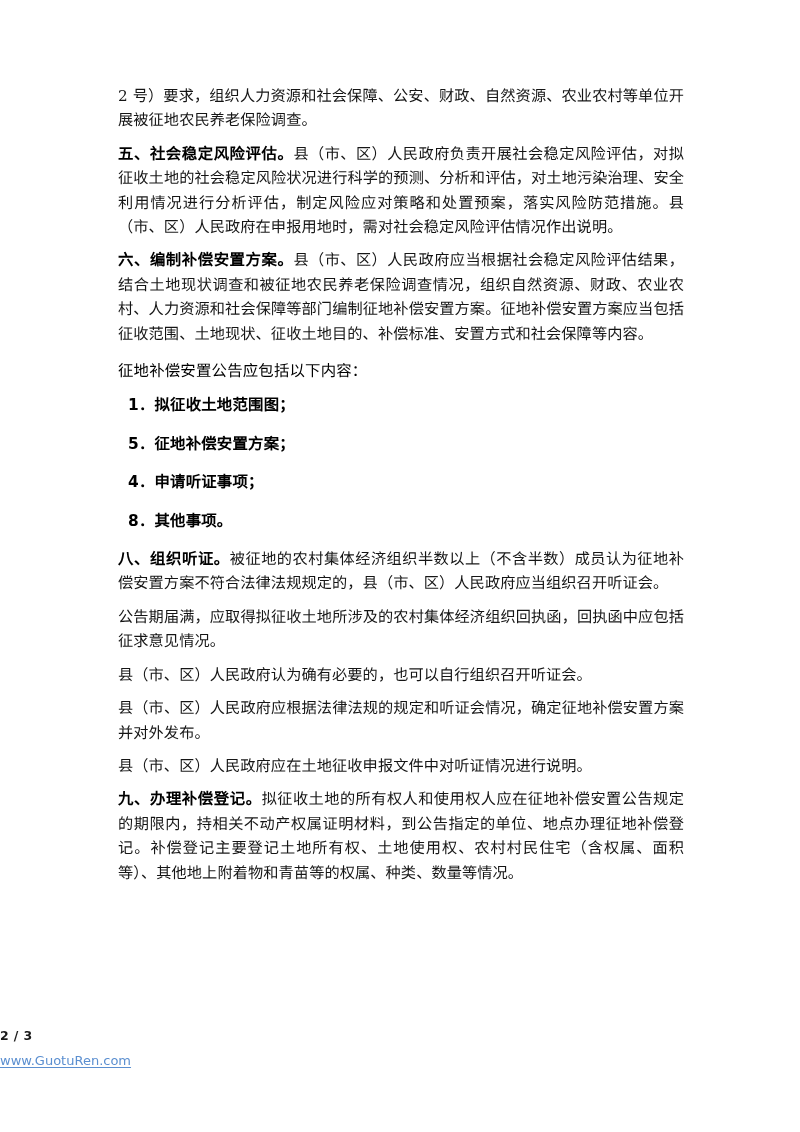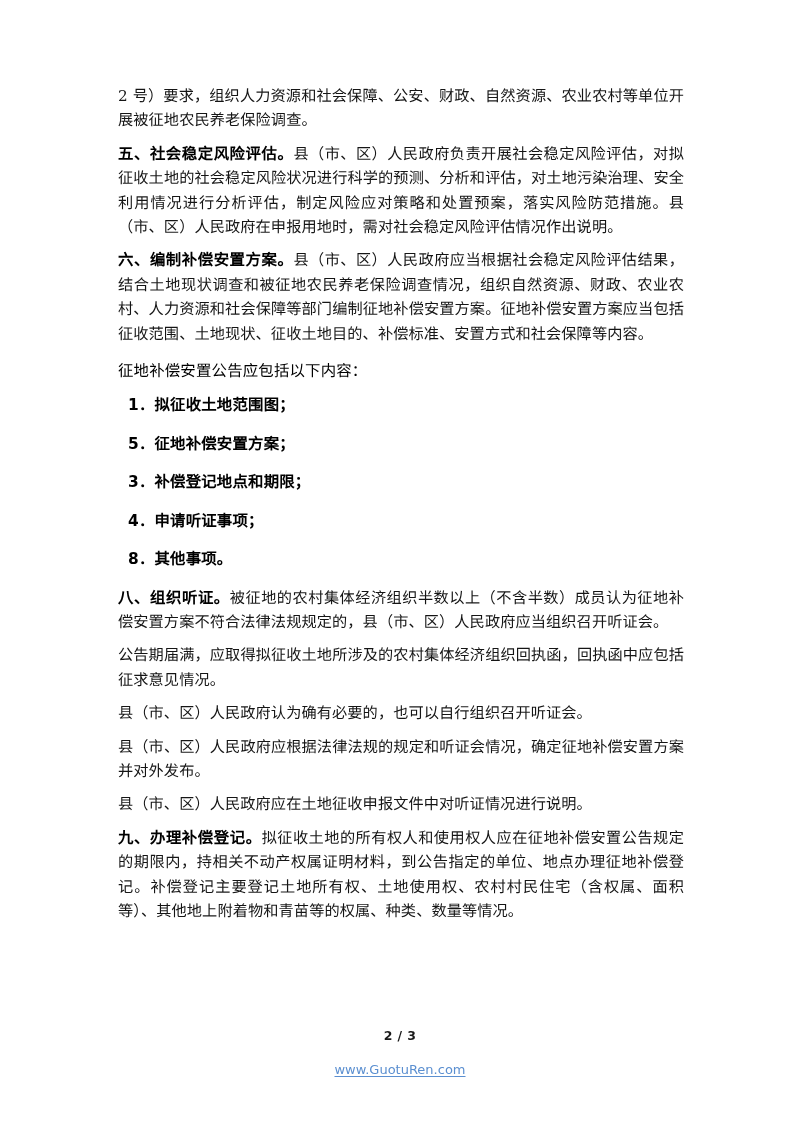--- a/index.html
+++ b/index.html
@@ -81,33 +81,32 @@
     letter-spacing: 0.2px;
     white-space: nowrap;
   }
 
   
   .footer {
     position: absolute;
     left: 0;
     top: 1028px;
     width: 800px;
-    text-align: center;
   }
   .pagenum {
     font-family: "DejaVu Sans", "Liberation Sans", sans-serif;
     font-weight: bold;
     font-size: 12.5px;
     color: #1a1a1a;
     line-height: 16px;
     letter-spacing: 0.4px;
   }
   .sitelink {
     display: inline-block;
-    margin-top: 17px;
+    margin-top: 8px;
     font-family: "DejaVu Sans", "Liberation Sans", sans-serif;
     font-size: 13px;
     color: #5b8fd0;
     text-decoration: underline;
     text-decoration-color: #5b8fd0;
     text-underline-offset: 2px;
     line-height: 17px;
     cursor: pointer;
   }
 </style>
@@ -129,21 +128,20 @@
     <p class="para">
       <span class="lead">六、编制补偿安置方案。</span><span>县（市、区）人民政府应当根据社会稳定风险评估结果，结合土地现状调查和被征地农民养老保险调查情况，组织自然资源、财政、农业农村、人力资源和社会保障等部门编制征地补偿安置方案。征地补偿安置方案应当包括征收范围、土地现状、征收土地目的、补偿标准、安置方式和社会保障等内容。</span>
     </p>
 
 
     <div class="subhead">征地补偿安置公告应包括以下内容：</div>
 
     <ul class="numlist">
       <li>1．拟征收土地范围图；</li>
       <li>5．征地补偿安置方案；</li>
-      <li>3．补偿登记地点和期限；</li>
       <li>4．申请听证事项；</li>
       <li>8．其他事项。</li>
     </ul>
 
     <p class="para">
       <span class="lead">八、组织听证。</span><span>被征地的农村集体经济组织半数以上（不含半数）成员认为征地补偿安置方案不符合法律法规规定的，县（市、区）人民政府应当组织召开听证会。</span>
     </p>
 
     <p class="para">
       <span>公告期届满，应取得拟征收土地所涉及的农村集体经济组织回执函，回执函中应包括征求意见情况。</span>

